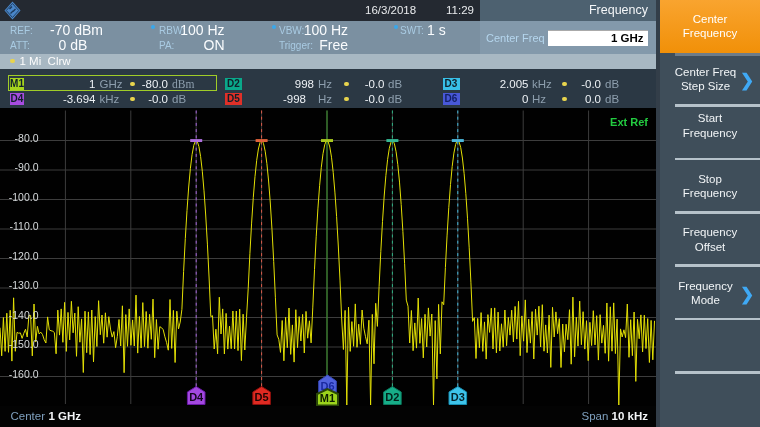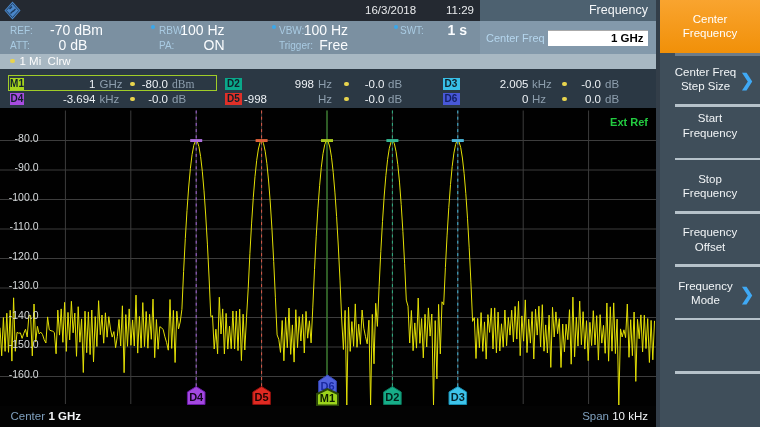--- a/index.html
+++ b/index.html
@@ -38,21 +38,21 @@
 <div class="ab val" style="left:179.5px;top:23.5px;width:45px;text-align:right;">100&nbsp;Hz</div>
 <div class="ab lbl" style="left:159px;top:38.5px;">PA:</div>
 <div class="ab val" style="left:179.5px;top:38.5px;width:45px;text-align:right;">ON</div>
 <div class="dotb" style="left:272px;top:25px"></div>
 <div class="ab lbl" style="left:279px;top:23.5px;">VBW:</div>
 <div class="ab val" style="left:300px;top:23.5px;width:48px;text-align:right;">100&nbsp;Hz</div>
 <div class="ab lbl" style="left:279px;top:38.5px;">Trigger:</div>
 <div class="ab val" style="left:308px;top:38.5px;width:40px;text-align:right;">Free</div>
 <div class="dotb" style="left:394px;top:25px"></div>
 <div class="ab lbl" style="left:400px;top:23.5px;">SWT:</div>
-<div class="ab val" style="left:427px;top:23.5px;width:40px;text-align:right;font-weight:bold;">1&nbsp;s</div>
+<div class="ab val" style="left:427px;top:23.5px;width:40px;text-align:left;">1&nbsp;s</div>
 <div class="ab " style="left:486px;top:31.5px;color:#b5d6ee;font-size:11px;line-height:13px">Center Freq</div>
 <div class="ab" style="left:547.5px;top:29.5px;width:100px;height:16px;background:#fff;border-top:1px solid #aaa"></div>
 <div class="ab" style="left:547.5px;top:29.5px;width:96px;height:16px;color:#000;font-size:11.5px;font-weight:bold;line-height:16px;text-align:right">1 GHz</div>
 <div class="ab" style="left:0;top:54px;width:656px;height:14.5px;background:#a8b8c3"></div>
 <div class="doty" style="left:10px;top:58.5px"></div>
 <div class="ab " style="left:19.5px;top:55px;color:#fdfdfd;font-size:11.5px;line-height:12px">1 Mi&nbsp; Clrw</div>
 <div class="ab" style="left:0;top:68.5px;width:656px;height:39.5px;background:#2b3844"></div>
 <div class="badge" style="left:10px;top:77.5px;width:14px;background:#a6d41e;color:#10202a">M1</div>
 <div class="badge" style="left:10px;top:92.5px;width:14px;background:#a74ce0;color:#10202a">D4</div>
 <div class="badge" style="left:225px;top:77.5px;width:17px;background:#0aa88a;color:#10202a">D2</div>
@@ -67,21 +67,21 @@
 <div class="ab mtv" style="left:25.5px;top:93px;width:70px;text-align:right;">-3.694</div>
     <div class="ab mtu" style="left:99.5px;top:93px;">kHz</div>
     <div class="doty" style="left:130px;top:96.5px"></div>
     <div class="ab mtv" style="left:123px;top:93px;width:45px;text-align:right;">-0.0</div>
     <div class="ab mtu" style="left:172px;top:93px;">dB</div>
 <div class="ab mtv" style="left:244px;top:78px;width:70px;text-align:right;">998</div>
     <div class="ab mtu" style="left:318px;top:78px;">Hz</div>
     <div class="doty" style="left:344px;top:81.5px"></div>
     <div class="ab mtv" style="left:339.5px;top:78px;width:45px;text-align:right;">-0.0</div>
     <div class="ab mtu" style="left:388px;top:78px;">dB</div>
-<div class="ab mtv" style="left:244px;top:93px;width:70px;">-998</div>
+<div class="ab mtv" style="left:236px;top:93px;width:70px;text-align:right;">-998</div>
     <div class="ab mtu" style="left:318px;top:93px;">Hz</div>
     <div class="doty" style="left:344px;top:96.5px"></div>
     <div class="ab mtv" style="left:339.5px;top:93px;width:45px;text-align:right;">-0.0</div>
     <div class="ab mtu" style="left:388px;top:93px;">dB</div>
 <div class="ab mtv" style="left:458.5px;top:78px;width:70px;text-align:right;">2.005</div>
     <div class="ab mtu" style="left:532px;top:78px;">kHz</div>
     <div class="doty" style="left:562px;top:81.5px"></div>
     <div class="ab mtv" style="left:556px;top:78px;width:45px;text-align:right;">-0.0</div>
     <div class="ab mtu" style="left:605px;top:78px;">dB</div>
 <div class="ab mtv" style="left:458.5px;top:93px;width:70px;text-align:right;">0</div>
@@ -141,21 +141,21 @@
       <polygon points="317.0,297.5 317.0,286.0 327.5,281.0 338.0,286.0 338.0,297.5" fill="#9cd41c" stroke="#2a4708" stroke-width="2"></polygon>
       <text x="327.5" y="294.0" font-size="11" font-weight="bold" fill="#0c1c00" text-anchor="middle">M1</text>
       <polygon points="383.59999999999997,296.5 383.59999999999997,284.0 392.4,278.5 401.2,284.0 401.2,296.5" fill="#17ad88" stroke="#0a7a5e" stroke-width="1"></polygon>
       <text x="392.4" y="293.0" font-size="11" font-weight="bold" fill="#02211a" text-anchor="middle">D2</text>
       <polygon points="449.0,296.5 449.0,284.0 457.8,278.5 466.6,284.0 466.6,296.5" fill="#3ec3ea" stroke="#1690b4" stroke-width="1"></polygon>
       <text x="457.8" y="293.0" font-size="11" font-weight="bold" fill="#06222b" text-anchor="middle">D3</text>
     </svg>
 <div class="ab" style="left:0;top:406px;width:656px;height:21px;background:#030303"></div>
 <div class="ab " style="left:10.5px;top:410px;color:#7fa0be;font-size:11.5px;line-height:13px">Center</div>
 <div class="ab " style="left:48.5px;top:410px;color:#f2f4f6;font-size:11.5px;line-height:13px;font-weight:bold">1 GHz</div>
-<div class="ab " style="left:528px;top:410px;width:120px;text-align:right;font-size:11.5px;line-height:13px"><span style="color:#7fa0be">Span</span> <span style="color:#f2f4f6;font-weight:normal">10 kHz</span></div>
+<div class="ab " style="left:528px;top:410px;width:120px;text-align:right;font-size:11.5px;line-height:13px"><span style="color:#7fa0be">Span</span> <span style="color:#f2f4f6;font-weight:bold">10 kHz</span></div>
 <div class="ab" style="left:656px;top:0;width:4px;height:427px;background:#333e49"></div>
 <div class="ab" style="left:660px;top:0;width:100px;height:427px;background:#3f4e5a"></div>
 <div class="ab" style="left:660px;top:0;width:100px;height:52.5px;background:linear-gradient(#f9a42f,#f19008);display:flex;align-items:center;justify-content:center;text-align:center;color:#fff;font-size:11.5px;line-height:14.5px">Center<br>Frequency</div>
 <div class="sep" style="top:52.5px;background:#6e7c88;height:3px"></div>
 <div class="sbtn" style="top:53.4px;height:52.2px;padding-right:9px;">Center Freq<br>Step Size</div>
 <div class="sep" style="top:104.2px"></div>
 <div class="chev" style="left:740px;top:69.9px">❯</div>
 <div class="sbtn" style="top:106.8px;height:38px;">Start<br>Frequency</div>
 <div class="sep" style="top:157.6px"></div>
 <div class="sbtn" style="top:160.2px;height:52.2px;">Stop<br>Frequency</div>

